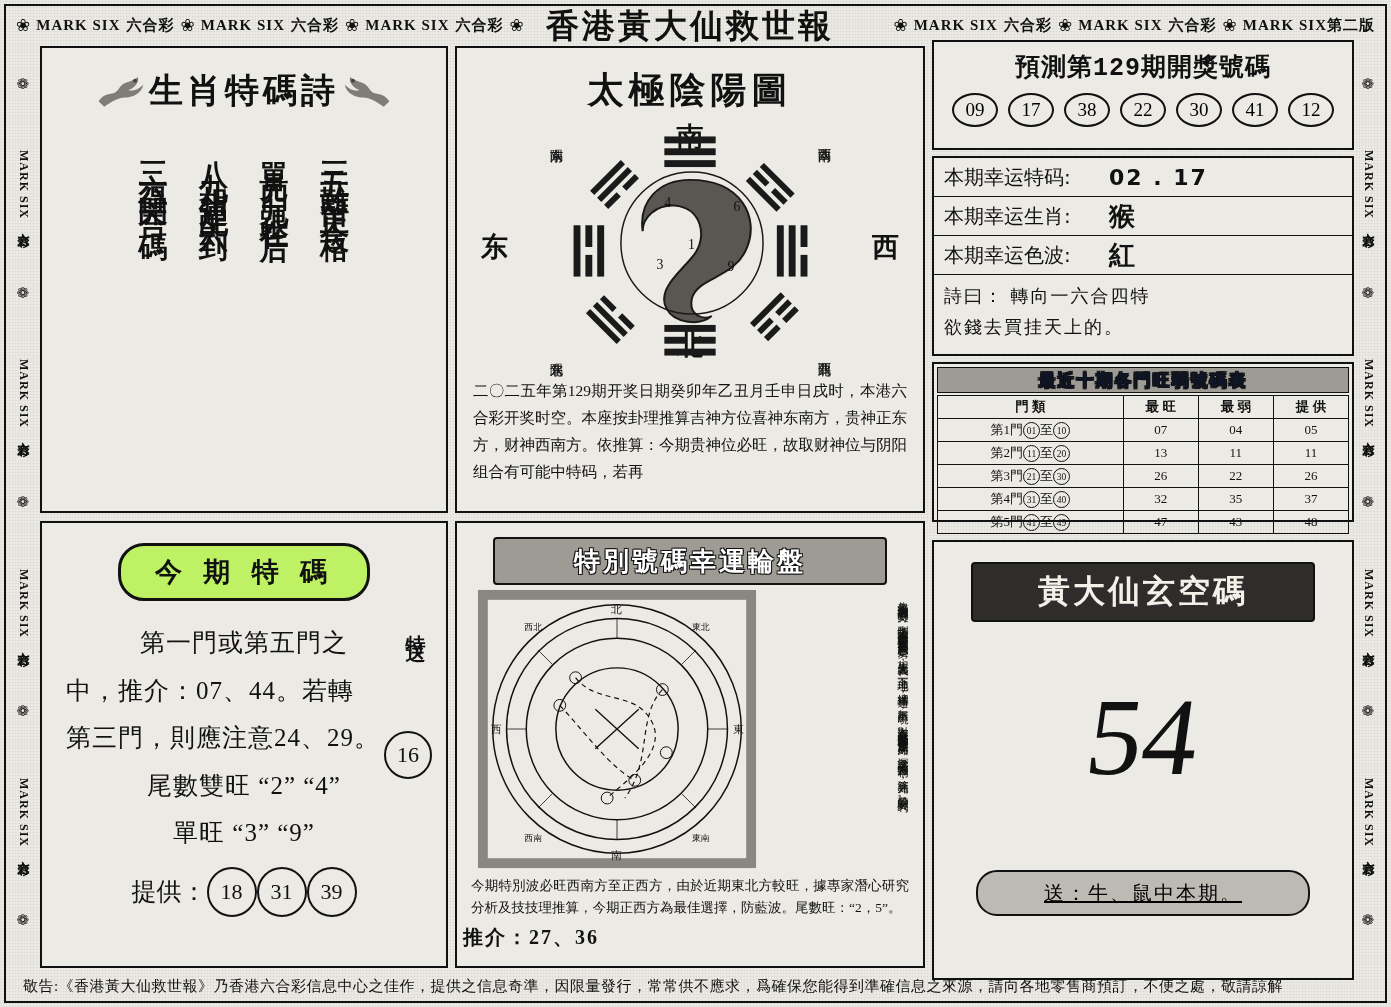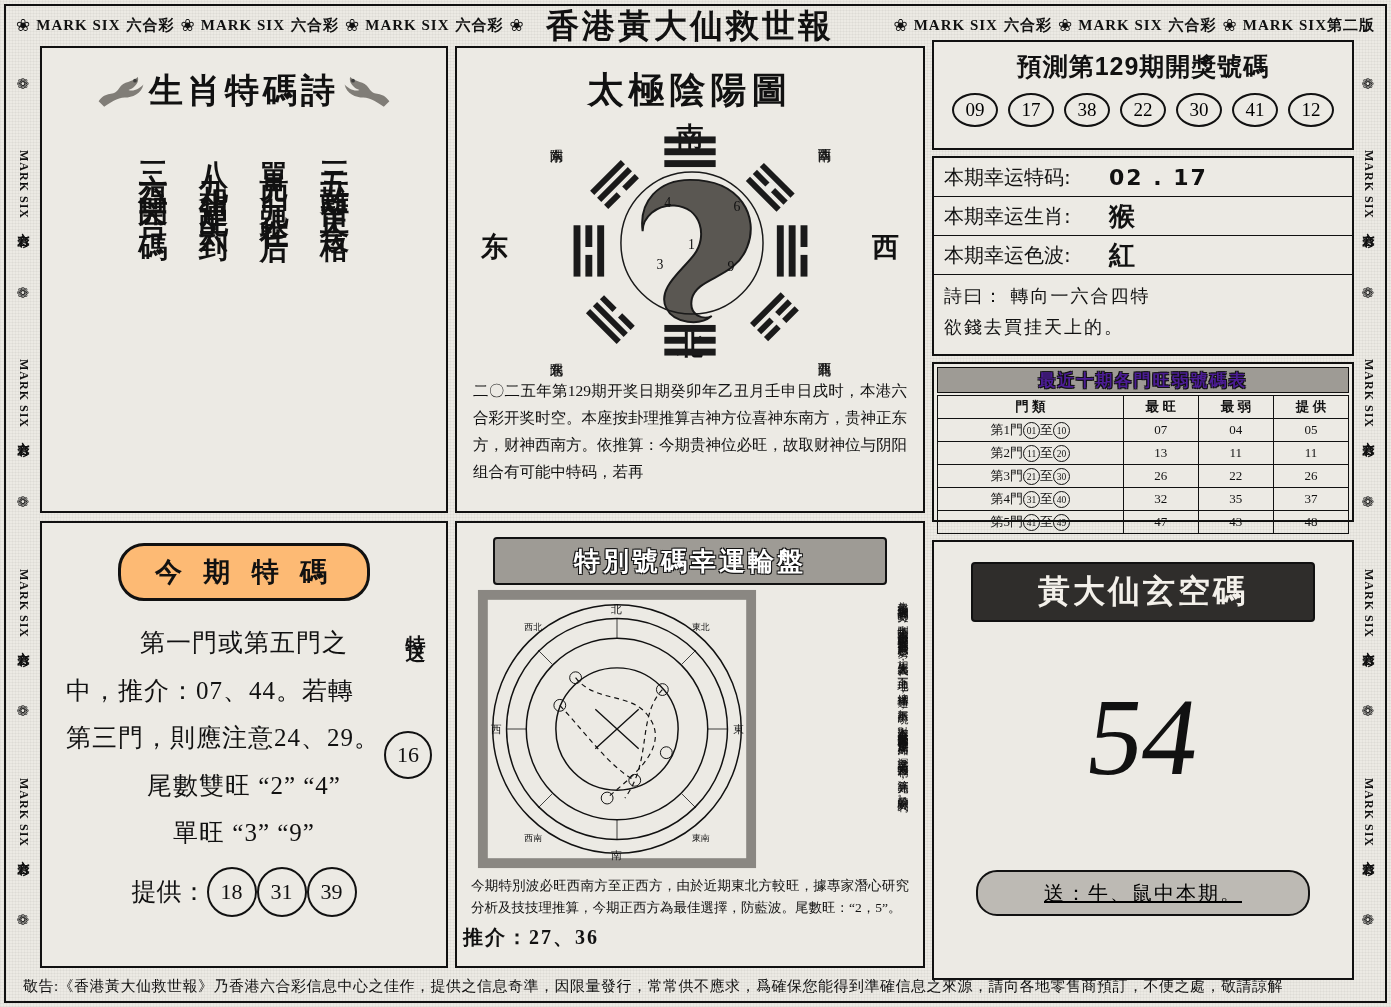--- a/index.html
+++ b/index.html
@@ -99,21 +99,21 @@
     font-size:29px;font-weight:bold;color:#111;
     letter-spacing:12px;line-height:1.05;
     height:330px;
   }
 
   
   #tema-box{height:447px;margin-top:8px;padding:8px 10px;}
   .tema-pill{
     width:246px;height:52px;margin:12px auto 0 auto;
     border:3px solid #111;border-radius:26px;
-    background:#fdba74;
+    background:#bef264;
     display:flex;align-items:center;justify-content:center;
   }
   .tema-pill span{
     font-family:"DejaVu Sans",sans-serif;font-weight:bold;font-size:27px;letter-spacing:6px;color:#111;
   }
   .tema-body{
     margin-top:18px;
     font-family:"Liberation Serif",serif;
     color:#111;
   }
@@ -179,21 +179,21 @@
     margin:0 8px;font-family:"Liberation Serif",serif;font-size:13.5px;line-height:1.6;color:#111;text-align:justify;
   }
   .wheel-rec{
     text-align:left;margin-top:6px;padding-right:18px;
     font-family:"Liberation Serif",serif;font-size:20px;font-weight:bold;color:#111;letter-spacing:2px;
   }
 
   
   #predict-box{height:110px;padding:4px 8px;}
   .predict-title{
-    text-align:center;font-family:Liberation Sans, sans-serif;font-weight:bold;font-size:25px;color:#111;letter-spacing:1px;
+    text-align:center;font-family:Liberation Mono, monospace;font-weight:bold;font-size:25px;color:#111;letter-spacing:1px;
     margin-top:4px;
   }
   .predict-balls{
     margin-top:10px;display:flex;justify-content:space-between;padding:0 10px;
   }
   .pball{
     width:42px;height:30px;border:2px solid #111;border-radius:50%;
     display:flex;align-items:center;justify-content:center;
     font-family:"Liberation Serif",serif;font-size:19px;color:#000000;
   }
@@ -205,21 +205,21 @@
   .lucky-lbl{font-family:"DejaVu Sans",sans-serif;font-size:20px;color:#111;min-width:165px;}
   .lucky-val{font-family:"DejaVu Sans",sans-serif;font-size:22px;font-weight:bold;color:#111;letter-spacing:2px;}
   .lucky-val.big{font-size:26px;}
   .poem-rows{padding:6px 10px 0 10px;}
   .poem-row{font-family:"Liberation Serif",serif;font-size:18px;color:#111;line-height:1.7;letter-spacing:2px;}
 
   #table-box{height:160px;margin-top:6px;padding:3px;}
   .tbl-title{
     height:24px;background:#9e9b95;border:1px solid #111;
     display:flex;align-items:center;justify-content:center;
-    font-family:"DejaVu Sans",sans-serif;font-weight:bold;font-size:17px;color:#4c1d95;letter-spacing:2px;
+    font-family:"DejaVu Sans",sans-serif;font-weight:bold;font-size:17px;color:#0f172a;letter-spacing:2px;
     text-shadow:1px 1px 0 #111,-1px -1px 0 #111,1px -1px 0 #111,-1px 1px 0 #111;
   }
   table.gates{width:100%;border-collapse:collapse;margin-top:2px;}
   table.gates th,table.gates td{
     border:1px solid #111;text-align:center;
     font-family:"Liberation Serif",serif;font-size:13px;color:#111;height:20px;
   }
   table.gates th{font-weight:bold;font-size:13.5px;}
   .gate-cell{font-size:12.5px;white-space:nowrap;}
   .minib{

